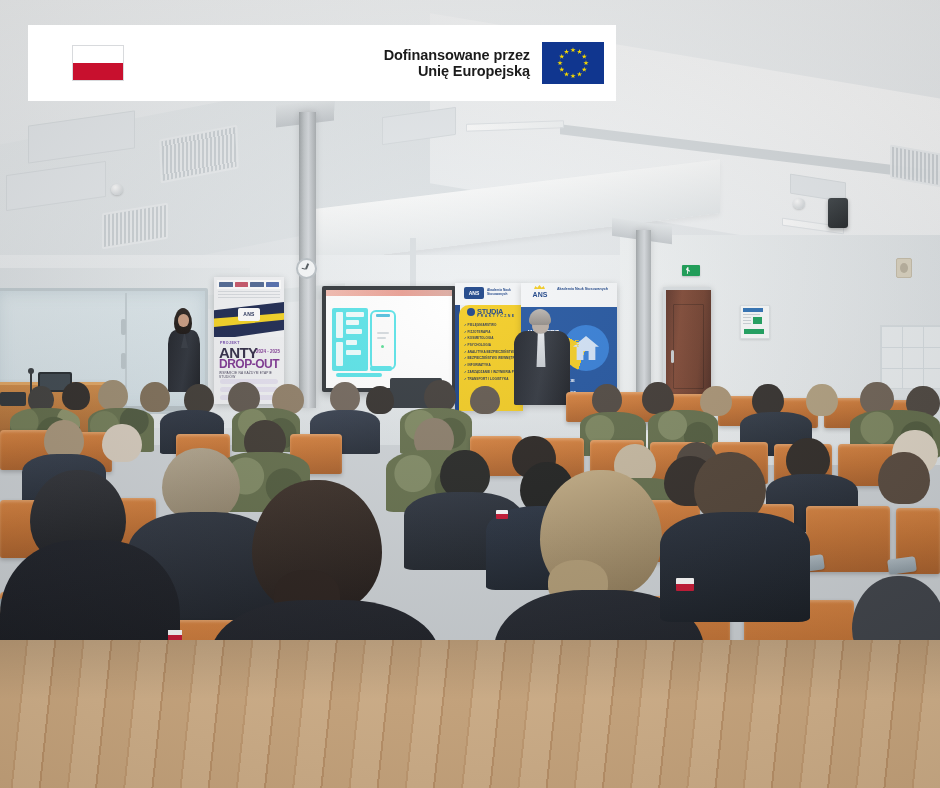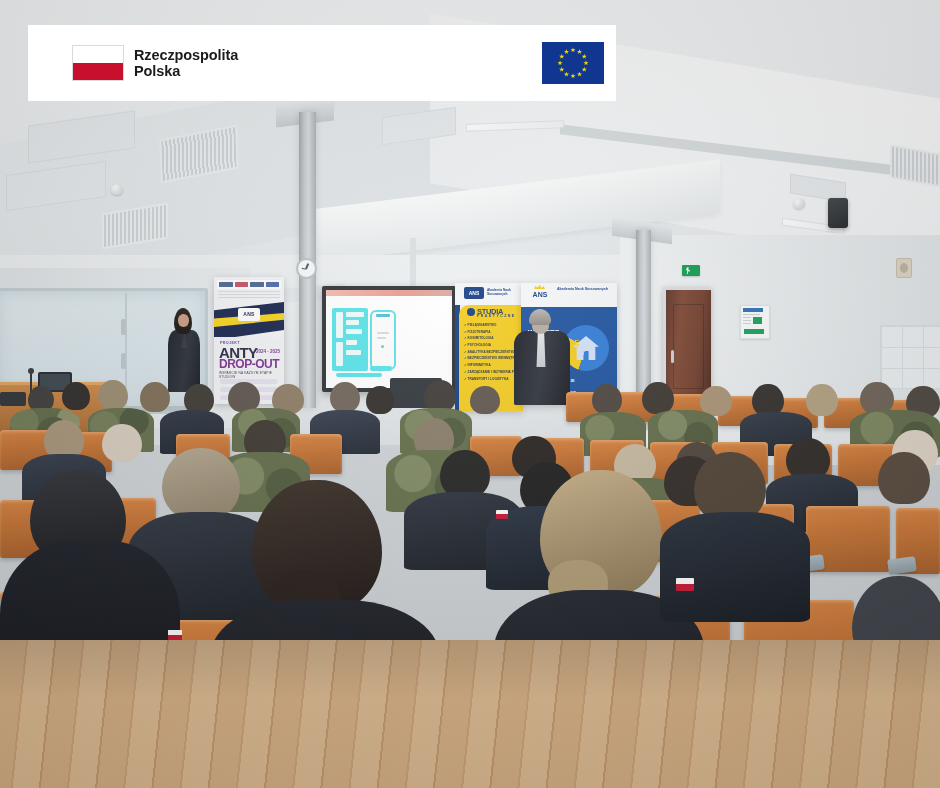--- a/index.html
+++ b/index.html
@@ -839,24 +839,24 @@
   <div class="layer floor"></div>
   <div class="layer floor-shade"></div>
 
   <div class="layer grade"></div>
 
   <div id="logo-bar">
 
 
     <div class="logo-group">
       <div class="pl-flag"></div>
-      <div class="pl-text"><span>Rzeczpospolita</span><br><span>Polska</span></div>
     </div>
 
     <div class="logo-group" style="margin-left:auto">
+      <div class="eu-text"><span>Dofinansowane przez</span><br><span>Unię Europejską</span></div>
       <div class="eu-flag" id="eu-flag">
           <div class="eu-star" style="left: 28.25px; top: 5.25px;"></div>
           <div class="eu-star" style="left: 34.75px; top: 6.99167px;"></div>
           <div class="eu-star" style="left: 39.5083px; top: 11.75px;"></div>
           <div class="eu-star" style="left: 41.25px; top: 18.25px;"></div>
           <div class="eu-star" style="left: 39.5083px; top: 24.75px;"></div>
           <div class="eu-star" style="left: 34.75px; top: 29.5083px;"></div>
           <div class="eu-star" style="left: 28.25px; top: 31.25px;"></div>
           <div class="eu-star" style="left: 21.75px; top: 29.5083px;"></div>
           <div class="eu-star" style="left: 16.9917px; top: 24.75px;"></div>

